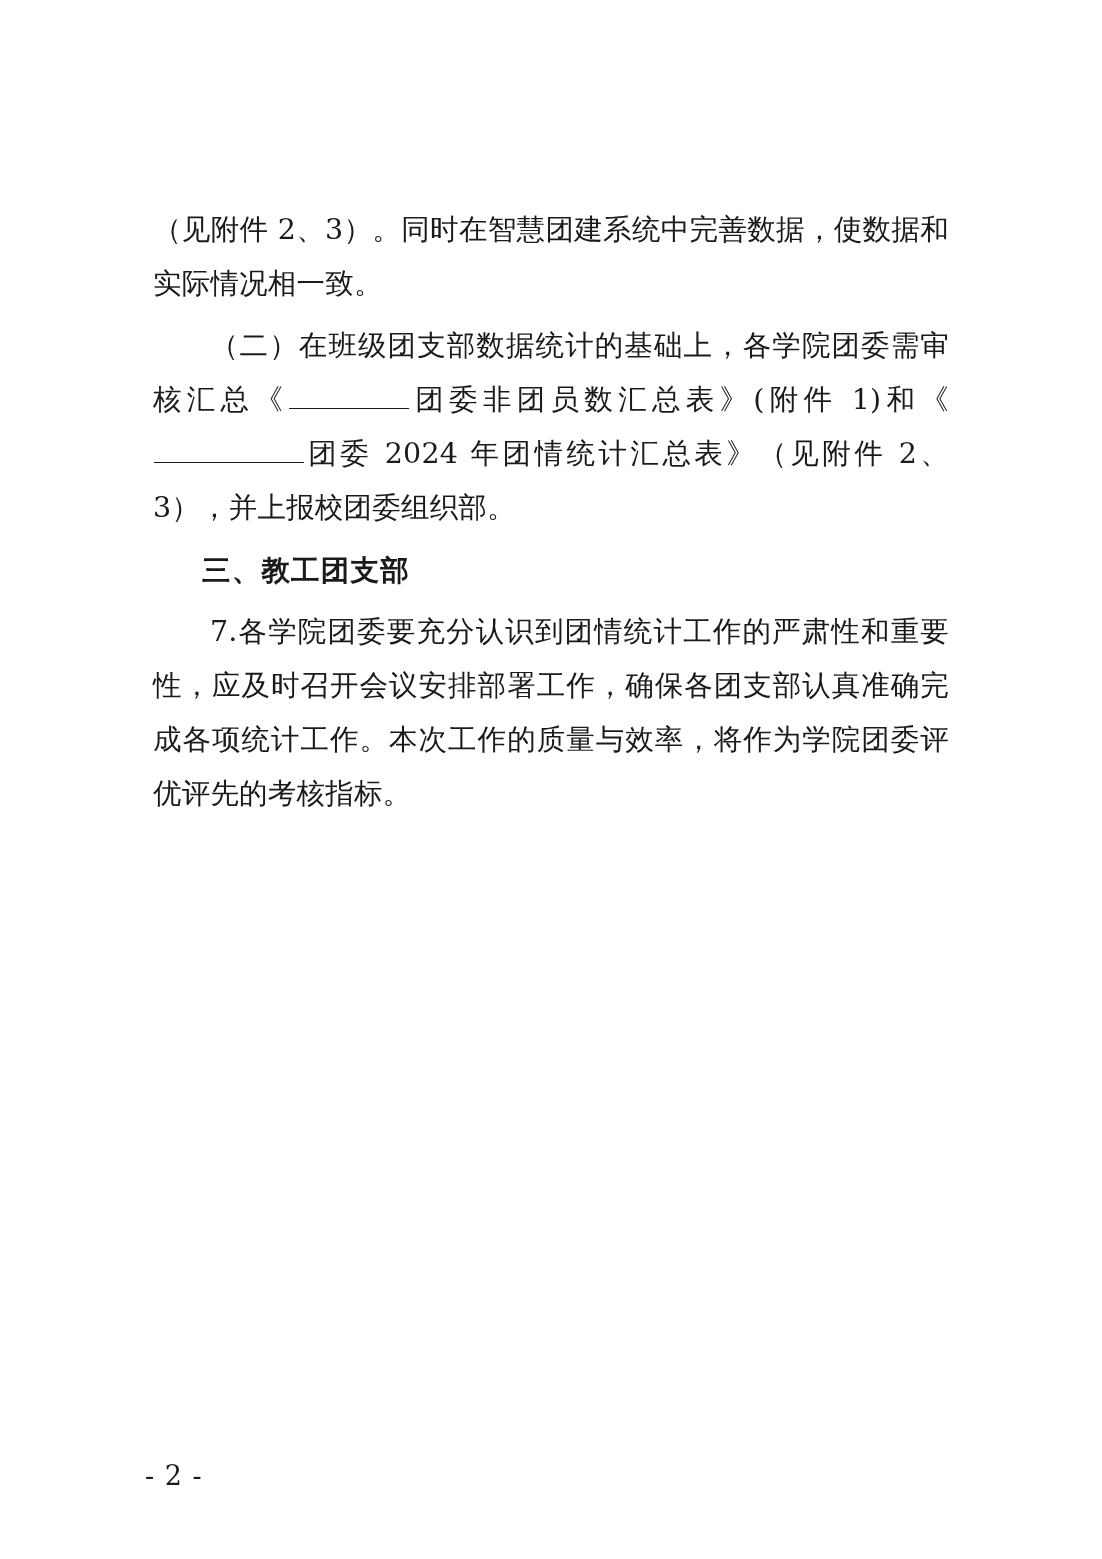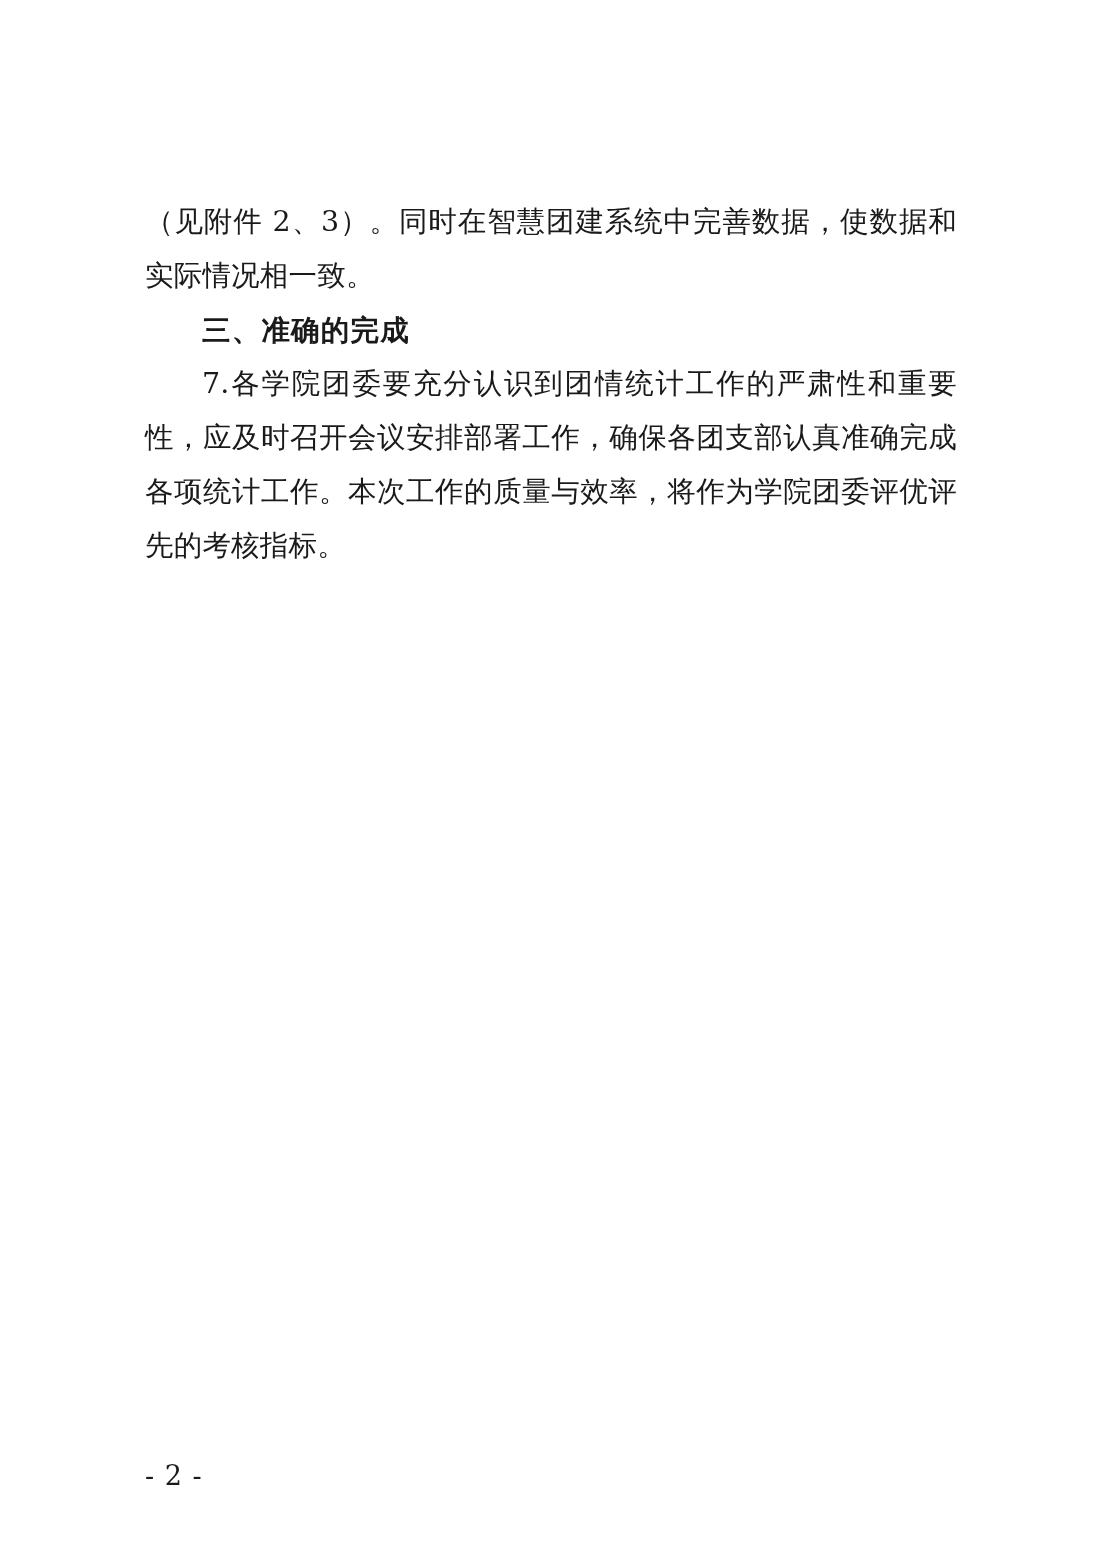--- a/index.html
+++ b/index.html
@@ -24,21 +24,21 @@
     overflow: hidden;
   }
   .doc-body {
     font-size: 28.5px;
     line-height: 54px;
     text-align: justify;
     text-justify: inter-ideograph;
     letter-spacing: 0.2px;
   }
   .para {
-    margin: 0;
+    margin: 8px;
     text-indent: 0;
   }
   .para.indent {
     text-indent: 57px;
   }
   .heading {
     margin: 0;
     font-weight: bold;
     text-indent: 57px;
     letter-spacing: 1.2px;
@@ -70,24 +70,27 @@
   }
 </style>
 </head>
 <body>
 
 <div class="page">
   <div class="doc-body">
 
     <p class="para">（见附件 2、3）。同时在智慧团建系统中完善数据，使数据和实际情况相一致。</p>
 
+    <p class="para indent">
+      <span>（二）在班级团支部数据统计的基础上，各学院团委需审核汇总《</span><span class="blank-short"></span><span>团委非团员数汇总表》(附件 1)和《</span><span class="blank-long"></span><span>团委 2024 年团情统计汇总表》（见附件 2、3），并上报校团委组织部。</span>
+    </p>
 
 
 
-    <p class="heading">三、准确的完成</p>
+    <p class="heading">三、教工团支部</p>
 
     <p class="para indent">7.各学院团委要充分认识到团情统计工作的严肃性和重要性，应及时召开会议安排部署工作，确保各团支部认真准确完成各项统计工作。本次工作的质量与效率，将作为学院团委评优评先的考核指标。</p>
 
 
   </div>
 
   <div class="page-number">- 2 -</div>
 </div>
 
 </body></html>

